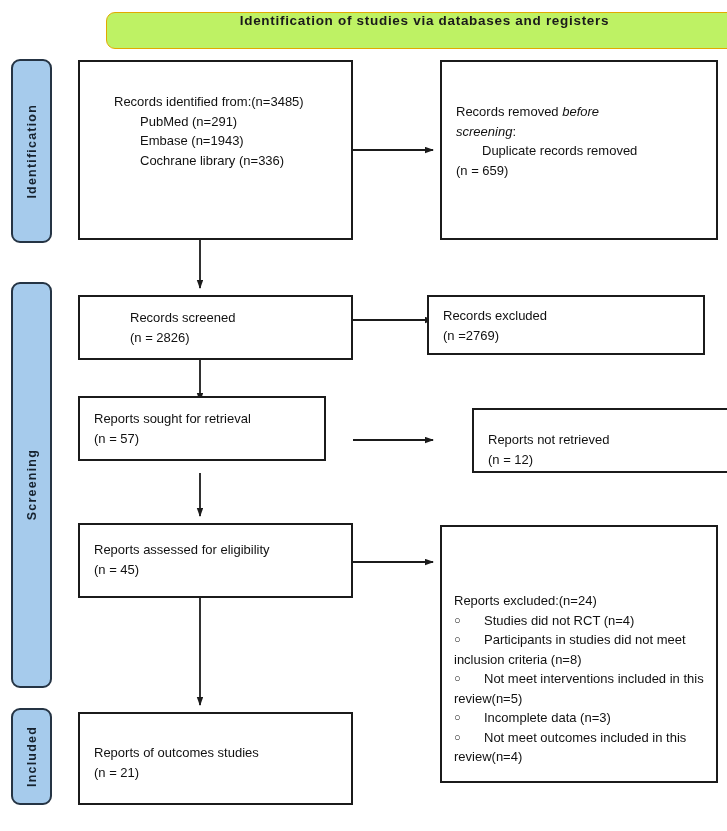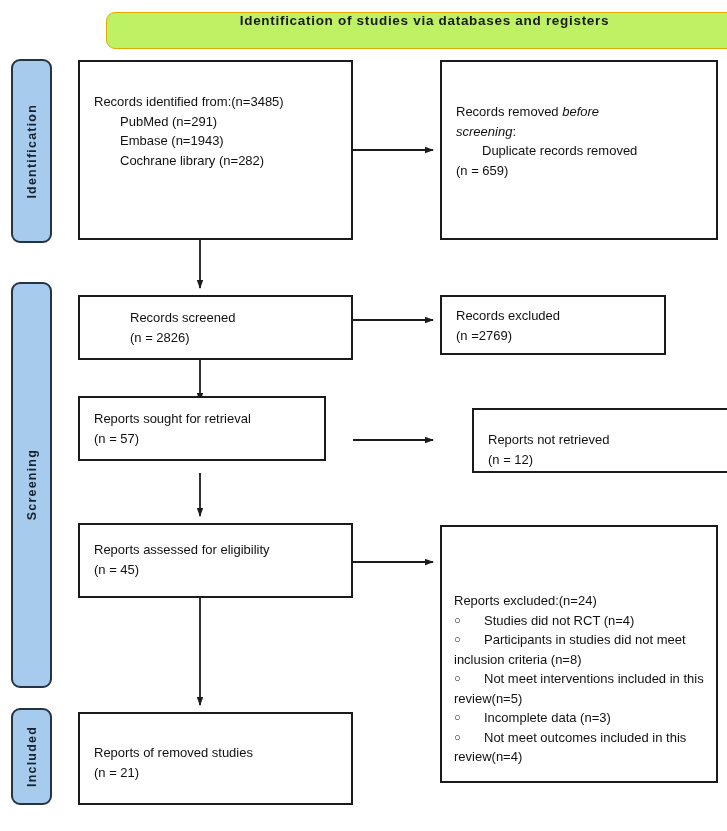--- a/index.html
+++ b/index.html
@@ -46,34 +46,34 @@
   .box-inner{
     position:absolute;left:14px;right:8px;
     font-size:13px;line-height:19.5px;color:#111;
   }
   .indent1{padding-left:26px;display:block;}
   .indent-hang{display:block;}
   em.ital{font-style:italic;}
 
   
   #box-identified{left:78px;top:60px;width:275px;height:180px;}
-  #box-identified .box-inner{top:30px;}
+  #box-identified .box-inner{top:30px;margin-left:20px;}
   #box-screened{left:78px;top:295px;width:275px;height:65px;}
   #box-screened .box-inner{top:11px;margin-left:36px;}
   #box-sought{left:78px;top:396px;width:248px;height:65px;}
   #box-sought .box-inner{top:11px;}
   #box-eligibility{left:78px;top:523px;width:275px;height:75px;padding-left:32px;}
   #box-eligibility .box-inner{top:15px;}
   #box-included{left:78px;top:712px;width:275px;height:93px;}
   #box-included .box-inner{top:29px;}
 
   
   #box-removed{left:440px;top:60px;width:278px;height:180px;}
   #box-removed .box-inner{top:40px;}
-  #box-excluded{left:440px;top:295px;width:226px;height:60px;}
+  #box-excluded{left:427px;top:295px;width:278px;height:60px;}
   #box-excluded .box-inner{top:9px;}
   #box-notretrieved{left:440px;top:408px;width:278px;height:65px;margin-left:32px;}
   #box-notretrieved .box-inner{top:20px;}
   #box-reports-excluded{left:440px;top:525px;width:278px;height:258px;}
   #box-reports-excluded .box-inner{top:19px;left:12px;right:6px;margin-top:45px;}
 
   
   .bullet-row{display:block;}
   .bullet-mark{
     display:inline-block;width:30px;
@@ -125,21 +125,21 @@
     <line x1="200" y1="598" x2="200" y2="705" stroke="#1b1b1b" stroke-width="1.8" marker-end="url(#arrow)"></line>
 
     <line x1="353" y1="562" x2="433" y2="562" stroke="#1b1b1b" stroke-width="1.8" marker-end="url(#arrow)"></line>
   </svg>
 
   <div class="box" id="box-identified">
     <div class="box-inner">
       <span>Records identified from:(n=3485)</span>
       <span class="indent1">PubMed (n=291)</span>
       <span class="indent1">Embase (n=1943)</span>
-      <span class="indent1">Cochrane library (n=282)</span>
+      <span class="indent1">Cochrane library (n=336)</span>
     </div>
   </div>
 
   <div class="box" id="box-screened">
     <div class="box-inner">
       <span class="indent-hang">Records screened</span>
       <span class="indent-hang">(n = 2826)</span>
     </div>
   </div>
 
@@ -152,21 +152,21 @@
 
   <div class="box" id="box-eligibility">
     <div class="box-inner">
       <span class="indent-hang">Reports assessed for eligibility</span>
       <span class="indent-hang">(n = 45)</span>
     </div>
   </div>
 
   <div class="box" id="box-included">
     <div class="box-inner">
-      <span class="indent-hang">Reports of removed studies</span>
+      <span class="indent-hang">Reports of outcomes studies</span>
       <span class="indent-hang">(n = 21)</span>
     </div>
   </div>
 
   <div class="box" id="box-removed">
     <div class="box-inner">
       <span>Records removed </span><em class="ital">before</em><br>
       <em class="ital">screening</em><span>:</span>
       <span class="indent1">Duplicate records removed</span>
       <span class="indent-hang">(n = 659)</span>

